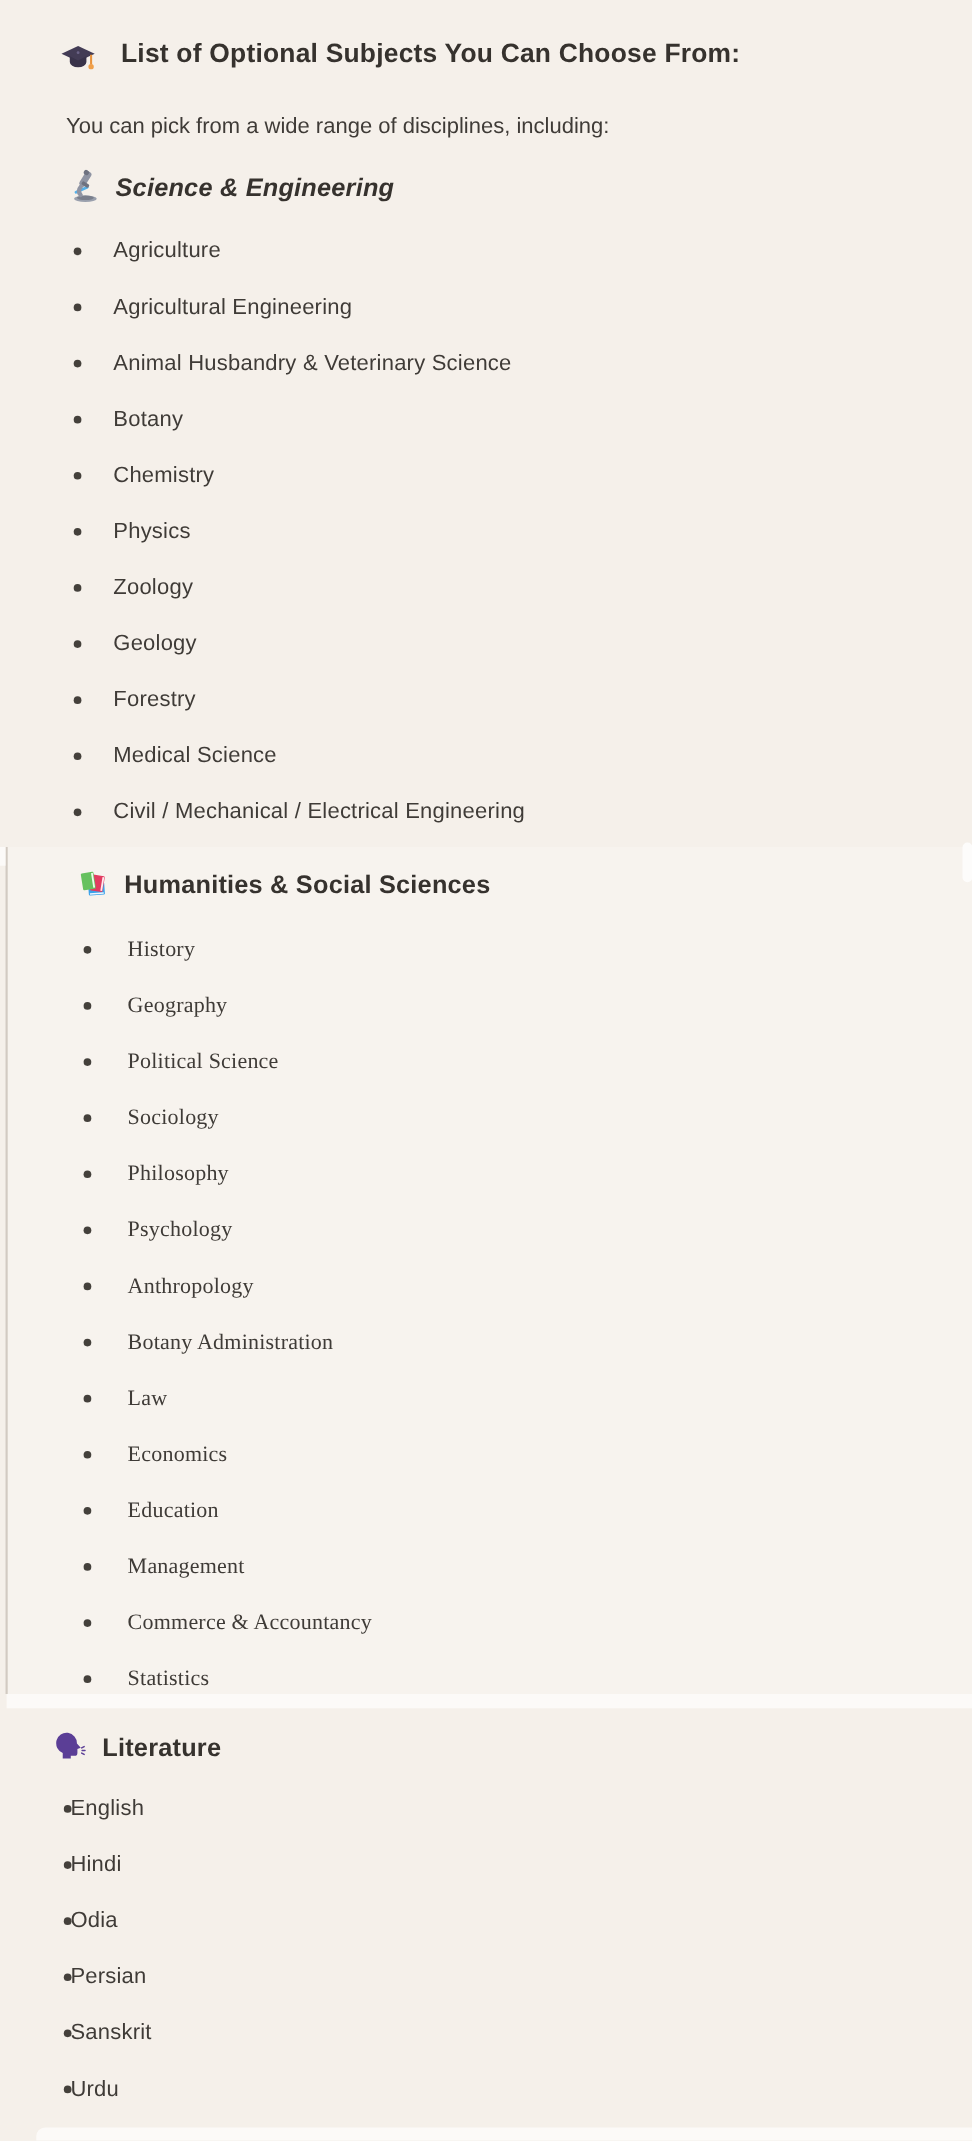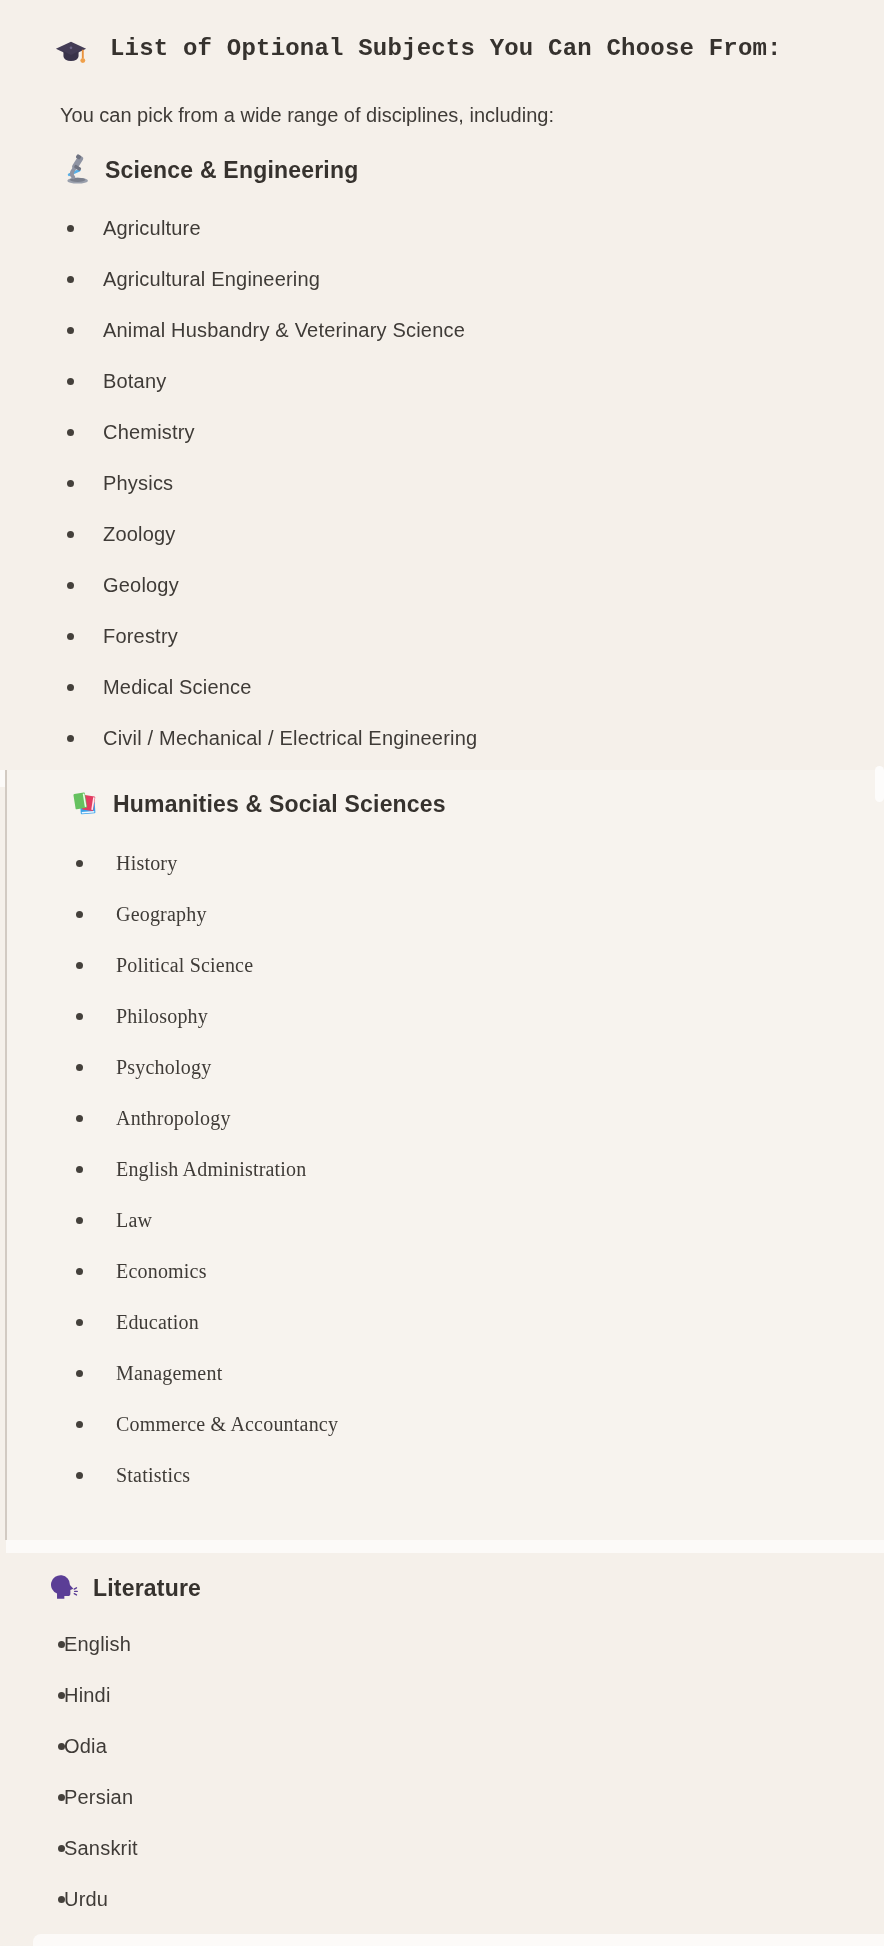--- a/index.html
+++ b/index.html
@@ -37,34 +37,33 @@
   }
 
   .abs{position:absolute;}
 
   .title-text{
     left:110px;top:34px;
     font-size:24px;font-weight:bold;line-height:30px;
     color:var(--heading_text,#36322e);
     letter-spacing:.2px;
     white-space:nowrap;
-    font-family:Liberation Mono, monospace;
   }
   .intro-text{
     left:60px;top:100px;
     font-size:20px;line-height:30px;
     color:var(--body_text,#3f3b37);
     white-space:nowrap;
   }
   .sec-heading{
     font-size:23px;font-weight:bold;line-height:28px;
     color:var(--heading_text,#36322e);
     letter-spacing:.2px;white-space:nowrap;
   }
-  #sci-heading-text{left:105px;top:156px;}
+  #sci-heading-text{left:105px;top:156px;font-style:italic;}
   #hum-heading-text{left:113px;top:790px;text-align:center;}
   #lit-heading-text{left:93px;top:1574px;}
 
   .icon{display:block;}
   #title-icon{left:54px;top:37px;}
   #sci-icon{left:63px;top:154px;}
   #hum-icon{left:71px;top:788px;}
   #lit-icon{left:51px;top:1572px;}
 
   .list{position:absolute;left:0;width:812px;}
@@ -141,24 +140,25 @@
     <g transform="rotate(-9 11 15)">
       <rect x="4" y="6" width="13.5" height="18" rx="1.2" fill="#66c15f"></rect>
       <rect x="14.9" y="7.2" width="1.9" height="15.6" fill="#eaffe8"></rect>
     </g>
   </svg>
   <div id="hum-heading-text" class="abs sec-heading">Humanities &amp; Social Sciences</div>
   <div id="hum-list" class="list">
       <div class="li"><span class="dot"></span><span>History</span></div>
       <div class="li"><span class="dot"></span><span>Geography</span></div>
       <div class="li"><span class="dot"></span><span>Political Science</span></div>
+      <div class="li"><span class="dot"></span><span>Sociology</span></div>
       <div class="li"><span class="dot"></span><span>Philosophy</span></div>
       <div class="li"><span class="dot"></span><span>Psychology</span></div>
       <div class="li"><span class="dot"></span><span>Anthropology</span></div>
-      <div class="li"><span class="dot"></span><span>English Administration</span></div>
+      <div class="li"><span class="dot"></span><span>Botany Administration</span></div>
       <div class="li"><span class="dot"></span><span>Law</span></div>
       <div class="li"><span class="dot"></span><span>Economics</span></div>
       <div class="li"><span class="dot"></span><span>Education</span></div>
       <div class="li"><span class="dot"></span><span>Management</span></div>
       <div class="li"><span class="dot"></span><span>Commerce &amp; Accountancy</span></div>
       <div class="li"><span class="dot"></span><span>Statistics</span></div>
     </div>
 
   <svg id="lit-icon" class="abs icon" width="31" height="31" viewBox="0 0 36 36">
     <path d="M7,31 v-6 a11,11 0 1 1 15,-10 l4,4.5 -3.5,1.5 v4 a3,3 0 0 1 -3,3 h-4 v3 Z" fill="#5b3e96"></path>

